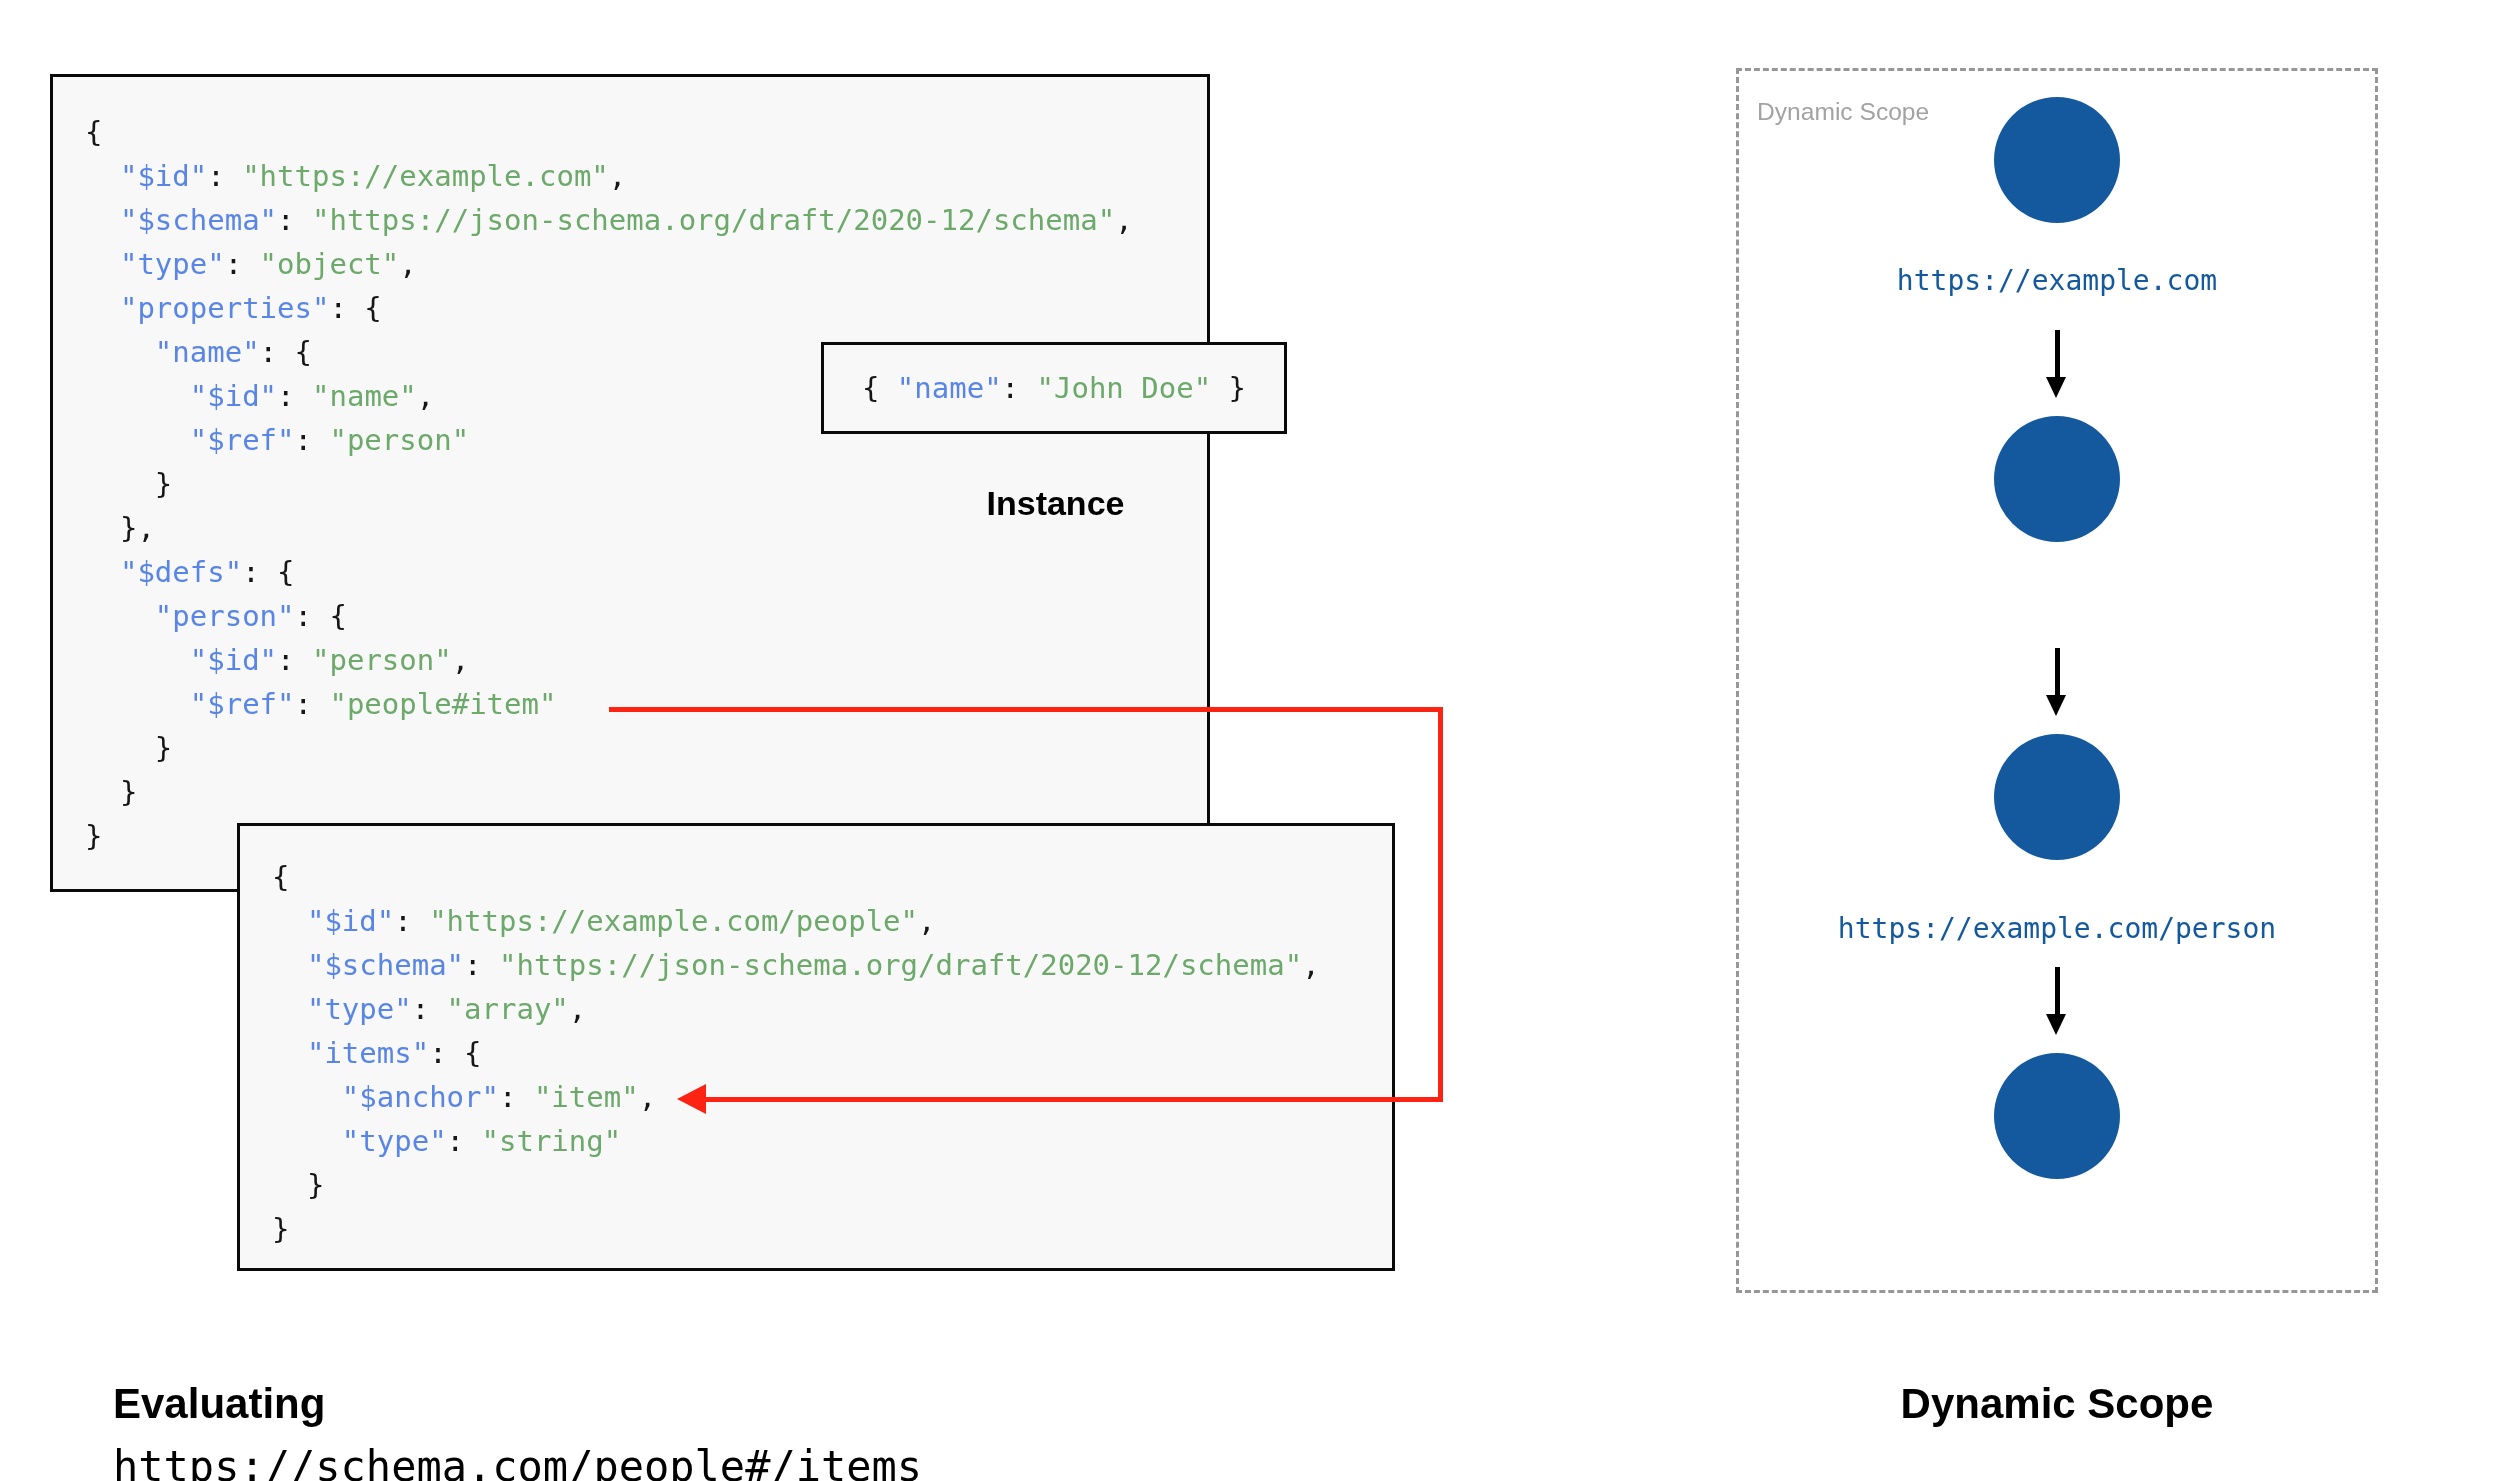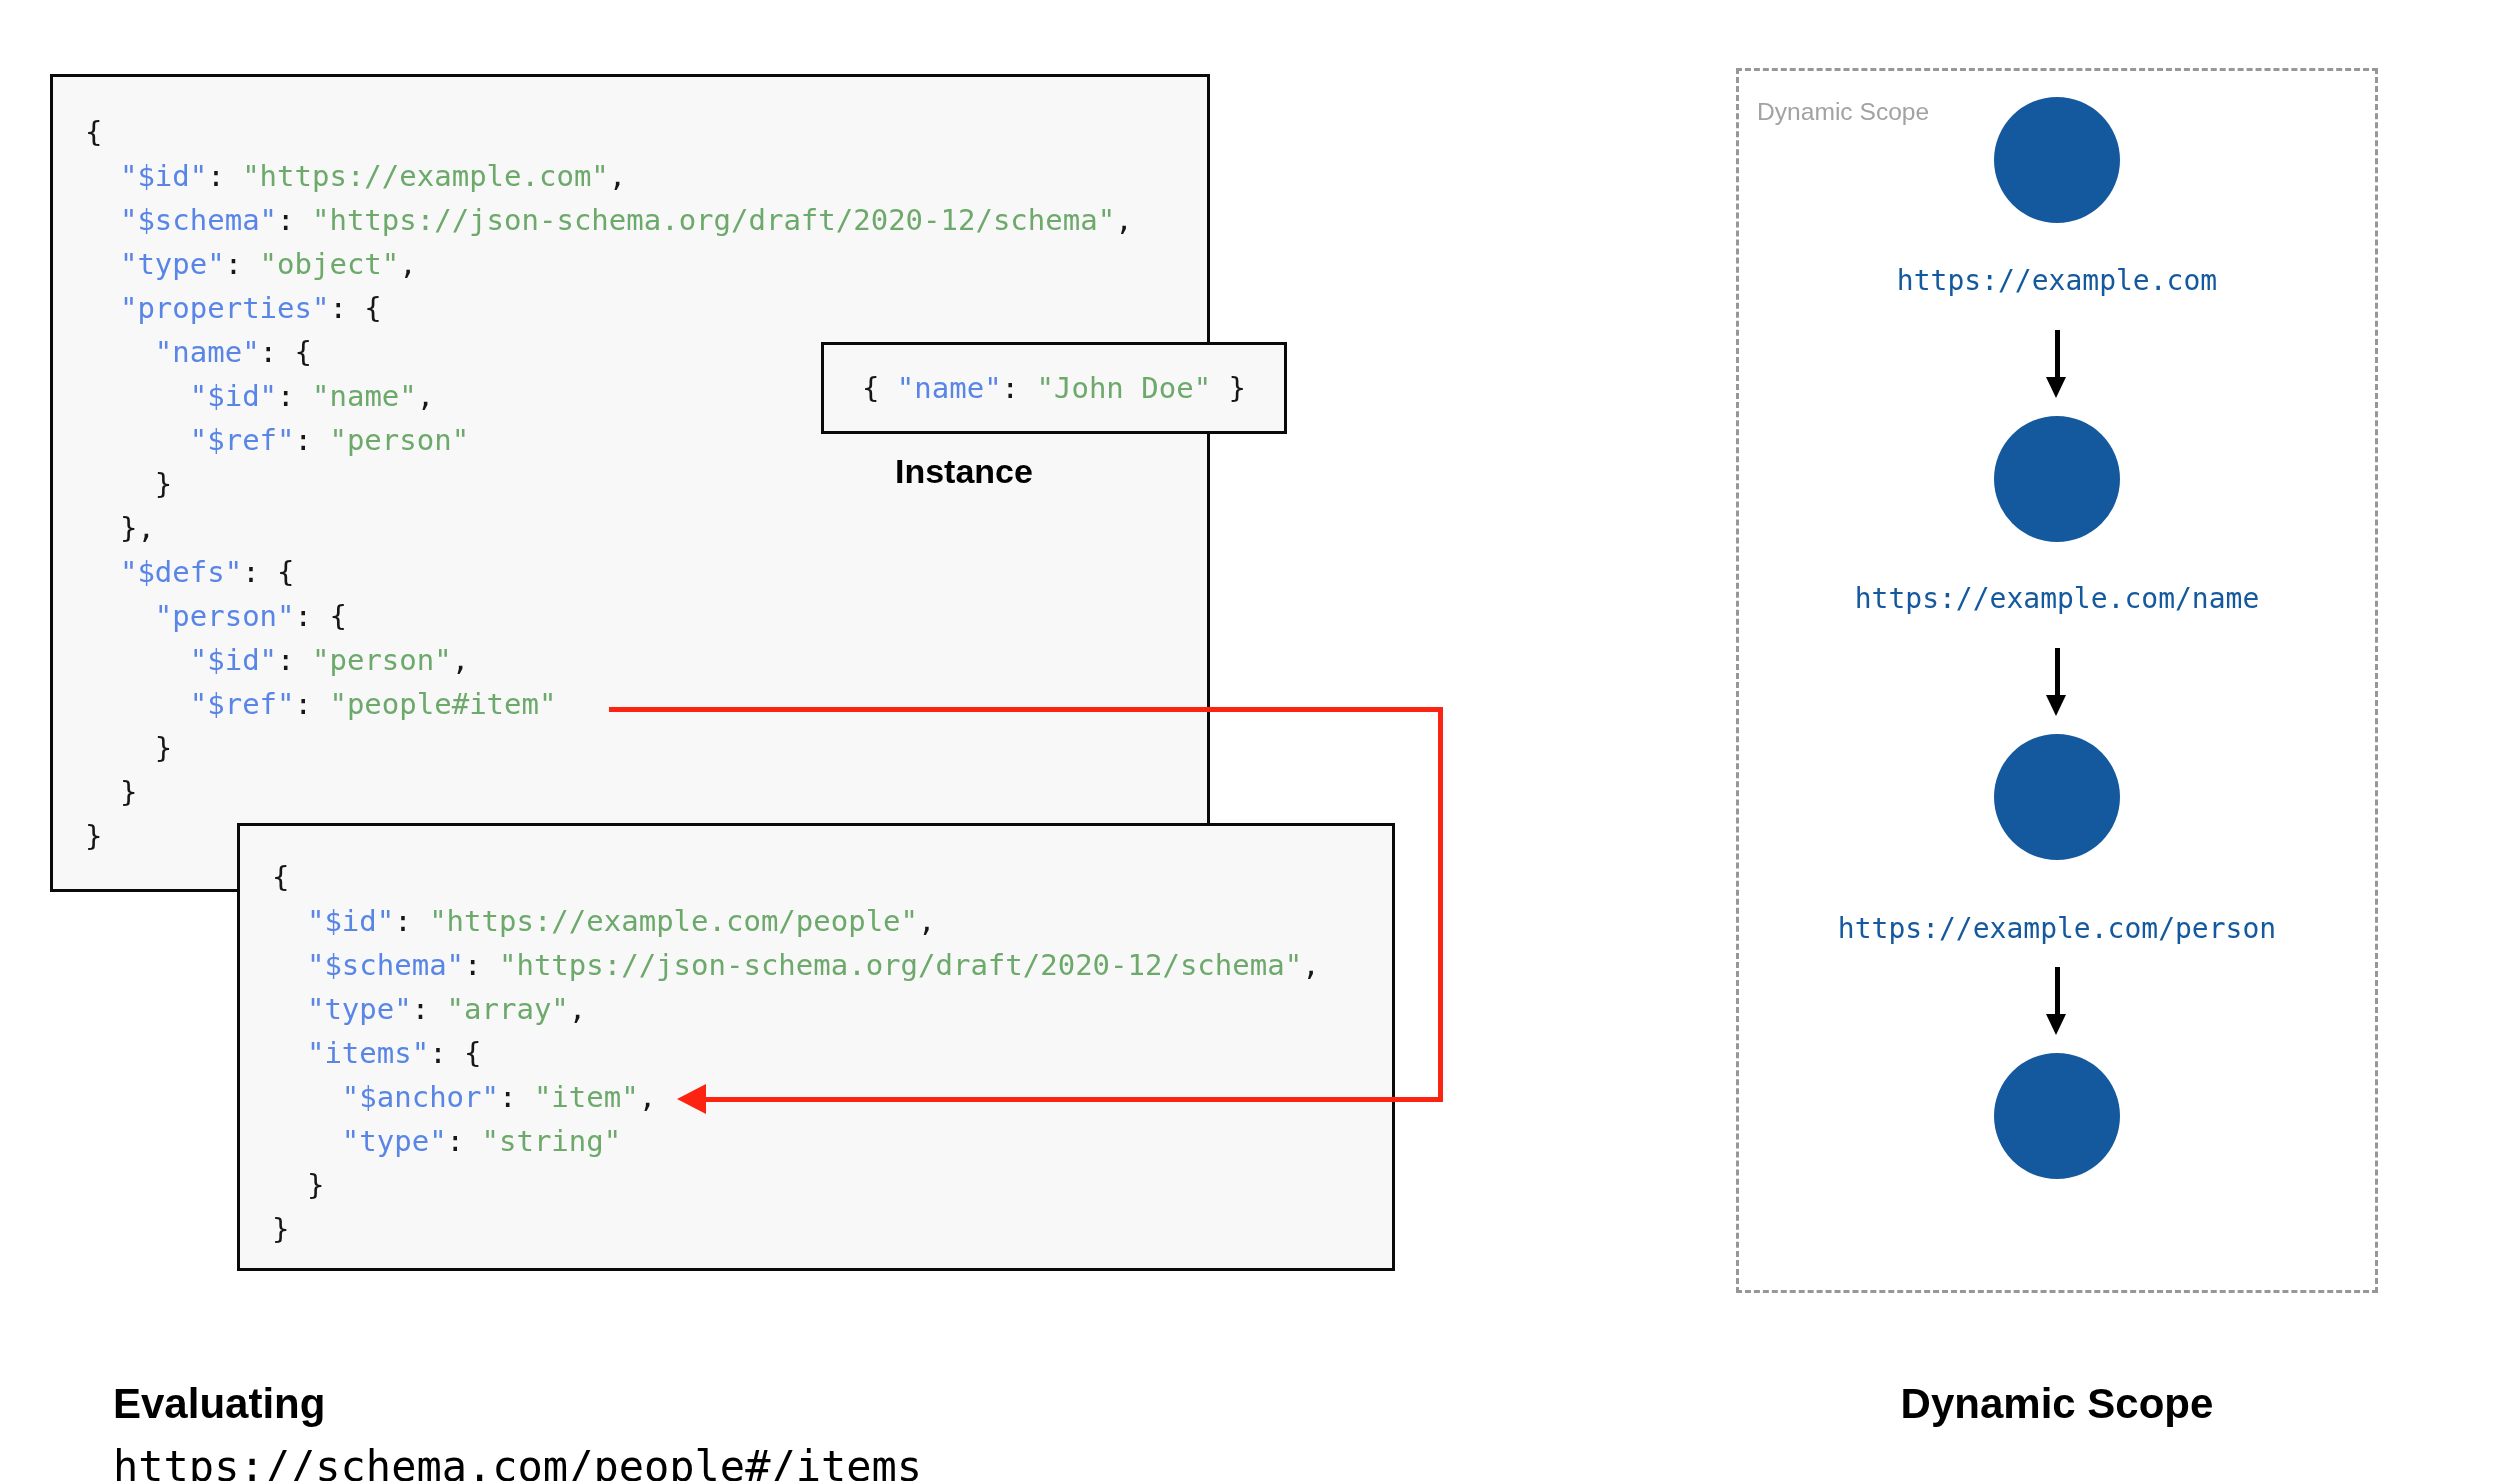--- a/index.html
+++ b/index.html
@@ -24,22 +24,22 @@
         font-size:29px;line-height:44px;white-space:pre;}
   .codeA{left:32px;top:33px;}
   .codeB{left:32px;top:29px;}
   .code-inline{position:static;font-family:"DejaVu Sans Mono","Liberation Mono",monospace;
         font-size:29px;line-height:44px;white-space:pre;}
   .code-line{white-space:pre;}
   .tok-k{color:var(--key);}
   .tok-s{color:var(--string);}
   .tok-p{color:var(--punctuation);}
 
-  .instance-label{position:absolute;left:895px;top:452px;width:321px;z-index:4;
-        text-align:left;font-weight:bold;font-size:34px;color:#000;}
+  .instance-label{position:absolute;left:895px;top:484px;width:321px;z-index:4;
+        text-align:center;font-weight:bold;font-size:34px;color:#000;}
 
   
   .red-seg{position:absolute;background:var(--red-arrow);z-index:6;}
   .red-head{position:absolute;z-index:6;width:0;height:0;
         border-top:15px solid transparent;border-bottom:15px solid transparent;
         border-right:29px solid var(--red-arrow);}
 
   
   .scope-panel{position:absolute;left:1736px;top:68px;width:642px;height:1225px;
         border:3.2px dashed var(--scope-border);background:#ffffff;z-index:1;}
@@ -93,21 +93,20 @@
     <div class="scope-watermark">Dynamic Scope</div>
   </div>
 
   <div class="scope-node" style="top:97px;"></div>
   <div class="scope-url" style="top:262px;">https://example.com</div>
 
   <div class="black-line" style="top:330px;"></div>
   <div class="black-head" style="top:377px;"></div>
 
   <div class="scope-node" style="top:416px;"></div>
-  <div class="scope-url" style="top:580px;">https://example.com/name</div>
 
   <div class="black-line" style="top:648px;"></div>
   <div class="black-head" style="top:695px;"></div>
 
   <div class="scope-node" style="top:734px;"></div>
   <div class="scope-url" style="top:899px;margin-top:11px;">https://example.com/person</div>
 
   <div class="black-line" style="top:967px;"></div>
   <div class="black-head" style="top:1014px;"></div>
 

